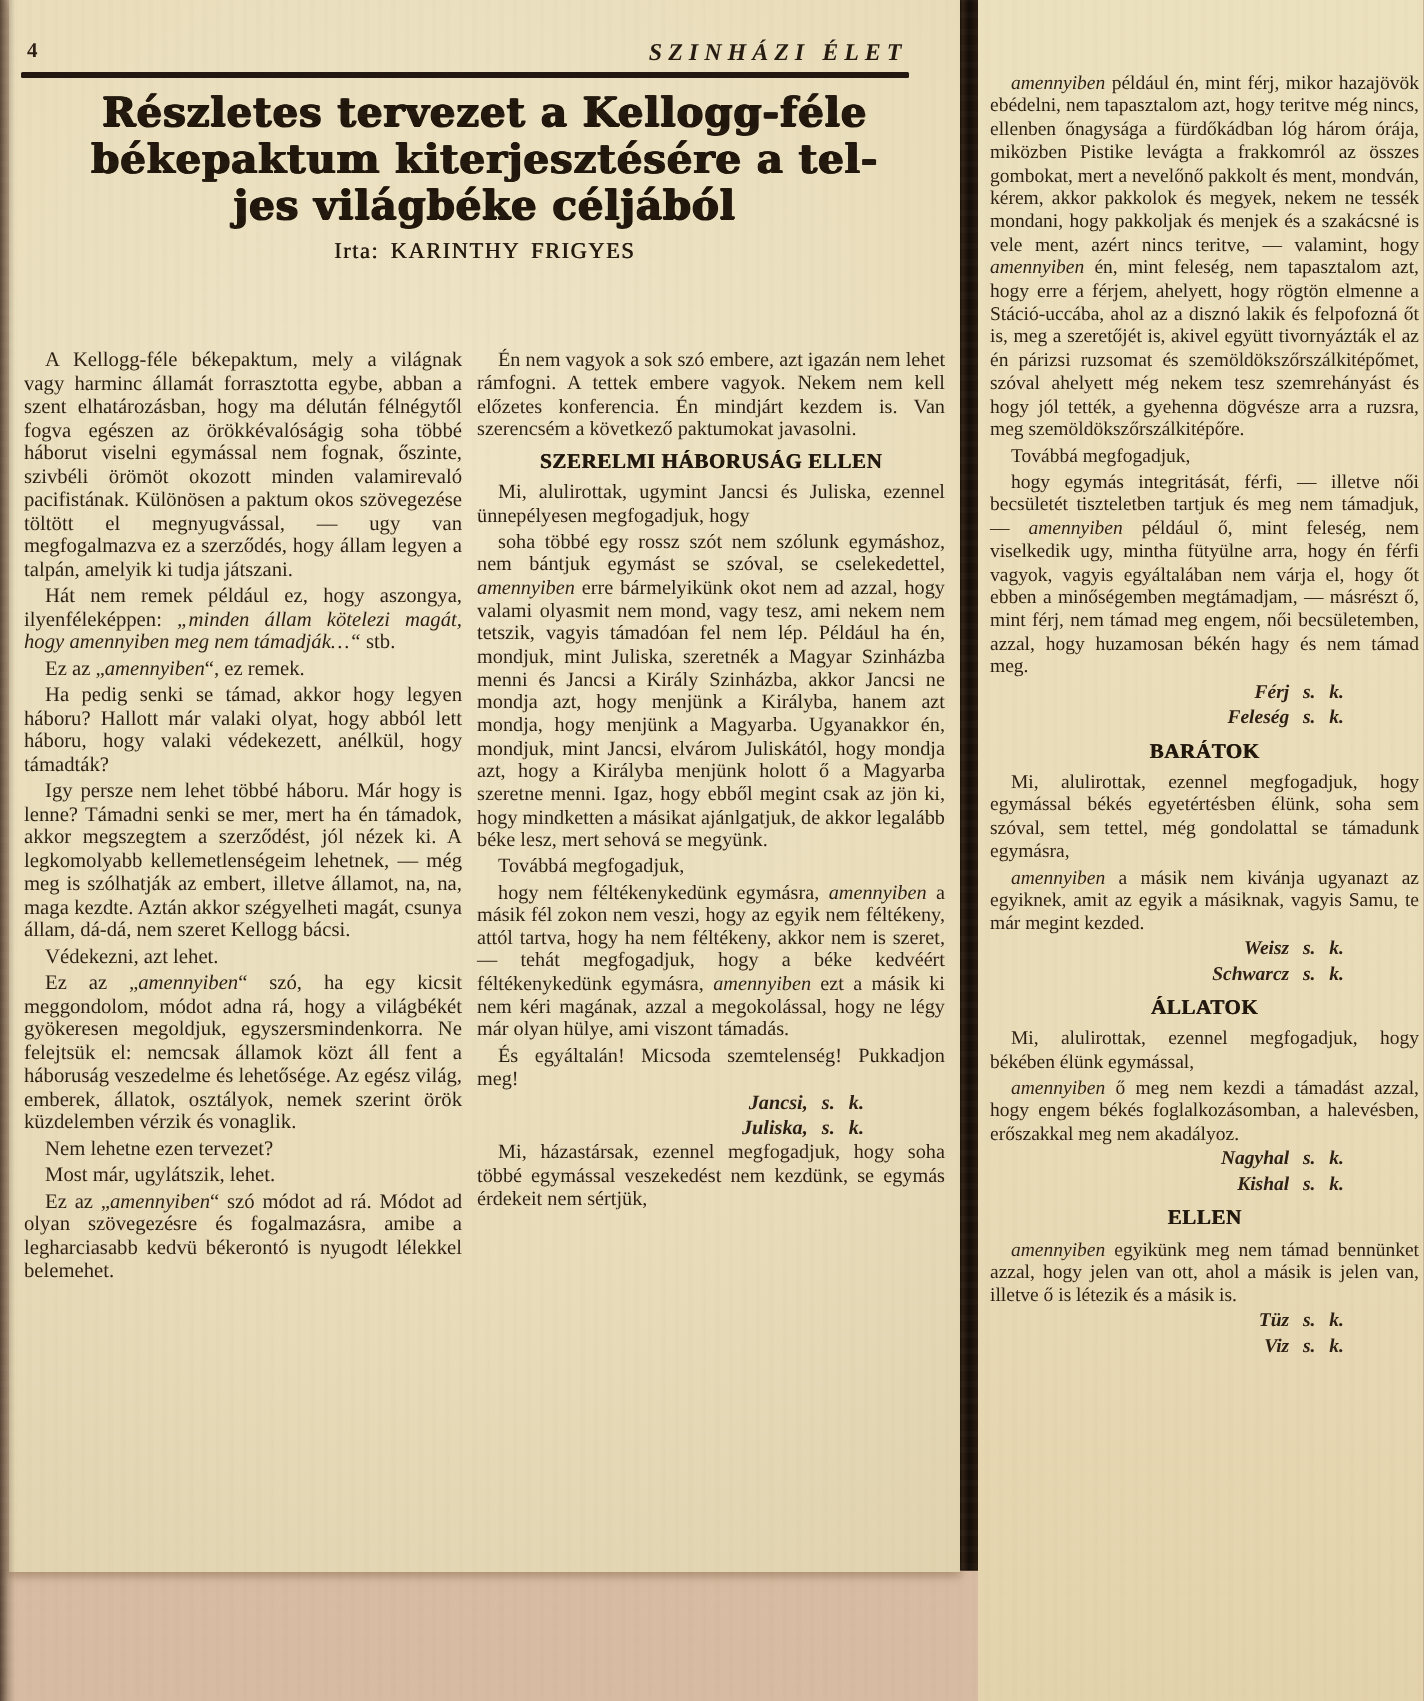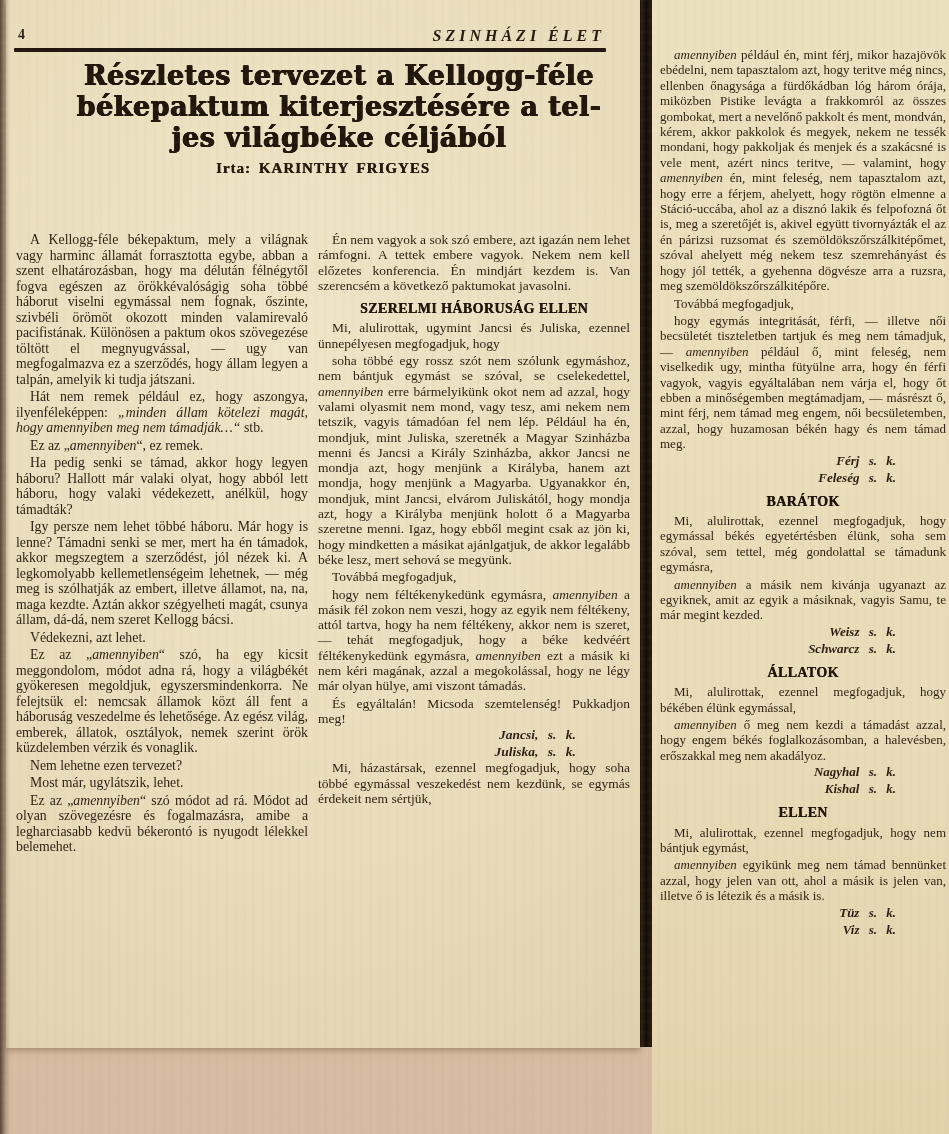--- a/index.html
+++ b/index.html
@@ -37,28 +37,28 @@
   }
   
   .page-number{position:absolute;left:18px;top:27px;font-size:14px;font-weight:bold;}
   .masthead{
     position:absolute;left:300px;top:27px;width:305px;text-align:right;
     font-style:italic;font-weight:bold;font-size:16px;letter-spacing:4px;color:#241a10;
   }
   .header-rule{position:absolute;left:14px;top:48px;width:592px;height:4px;background:#221711;border-radius:1px;}
   
   .title{
-    position:absolute;left:26px;top:60px;width:626px;text-align:center;
+    position:absolute;left:10px;top:60px;width:626px;text-align:center;
     font-family:"DejaVu Serif","Liberation Serif",serif;
     font-weight:bold;font-size:27px;line-height:31px;letter-spacing:.5px;color:#20160c;
     text-shadow:.7px 0 0 #20160c,-.4px 0 0 #20160c,0 .4px 0 #20160c;
   }
   .byline{
     position:absolute;left:10px;top:160px;width:626px;text-align:center;
-    font-weight:bold;font-size:15px;letter-spacing:1px;word-spacing:3px;color:#241a0e;
+    font-weight:normal;font-size:15px;letter-spacing:1px;word-spacing:3px;color:#241a0e;
     text-shadow:.4px 0 0 #241a0e;
   }
   
   .col{position:absolute;text-align:justify;margin-top:41px;}
   .col-left  {left:16px; top:191px;width:292px;font-size:13.8px;line-height:15.5px;}
   .col-middle{left:318px;top:191px;width:312px;font-size:13.5px;line-height:15.3px;}
   .col-right {left:660px;top:6px;  width:286px;font-size:13px;  line-height:15.4px;}
   .para{text-indent:14px;margin:0;}
   .para + .para{margin-top:2px;}
   .sec-heading{
@@ -128,20 +128,19 @@
       <div class="para">Mi, alulirottak, ezennel megfogadjuk, hogy egymással békés egyetértésben élünk, soha sem szóval, sem tettel, még gondolattal se támadunk egymásra,</div>
       <div class="para"><em>amennyiben</em> a másik nem kivánja ugyanazt az egyiknek, amit az egyik a másiknak, vagyis Samu, te már megint kezded.</div>
       <div class="sig">Weisz s. k.</div>
       <div class="sig">Schwarcz s. k.</div>
       <div class="sec-heading">ÁLLATOK</div>
       <div class="para">Mi, alulirottak, ezennel megfogadjuk, hogy békében élünk egymással,</div>
       <div class="para"><em>amennyiben</em> ő meg nem kezdi a támadást azzal, hogy engem békés foglalkozásomban, a halevésben, erőszakkal meg nem akadályoz.</div>
       <div class="sig">Nagyhal s. k.</div>
       <div class="sig">Kishal s. k.</div>
       <div class="sec-heading">ELLEN</div>
-      <div class="para">Mi, alulirottak, ezennel megfogadjuk, hogy nem bántjuk egymást,</div>
       <div class="para"><em>amennyiben</em> egyikünk meg nem támad bennünket azzal, hogy jelen van ott, ahol a másik is jelen van, illetve ő is létezik és a másik is.</div>
       <div class="sig">Tüz s. k.</div>
       <div class="sig">Viz s. k.</div>
     </div>
 
   <div class="grain"></div>
 </div>
 
 </body></html>

